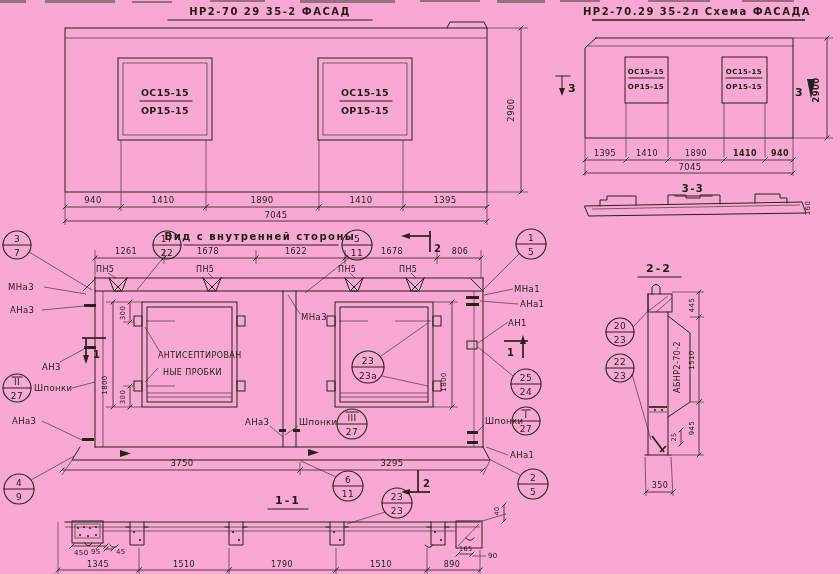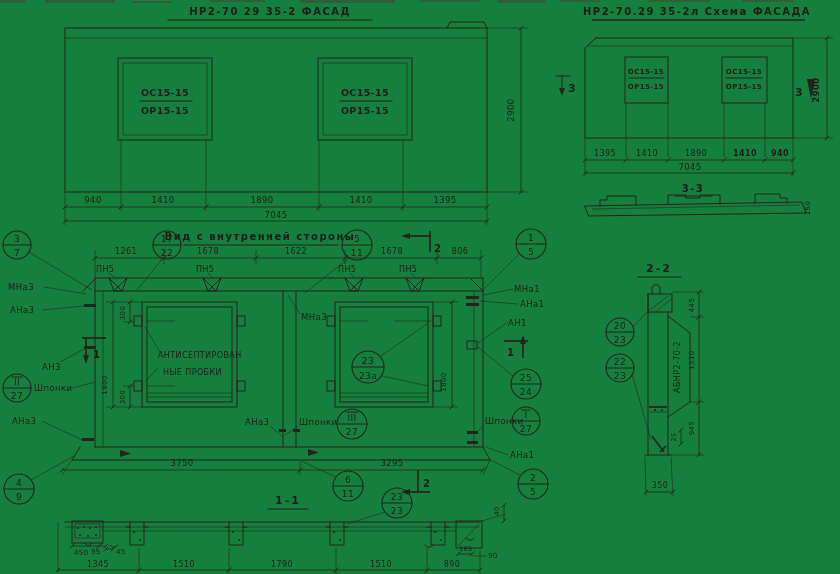--- a/index.html
+++ b/index.html
@@ -1,16 +1,16 @@
 <!DOCTYPE html>
 <html><head>
 <meta charset="utf-8">
 <style>
   html,body{margin:0;padding:0;background:#dedbd4;}
-  .sheet{width:840px;height:574px;background:#15803d;position:relative;overflow:hidden;}
+  .sheet{width:840px;height:574px;background:#f9a8d4;position:relative;overflow:hidden;}
   svg{display:block}
   svg text{font-family:"DejaVu Sans",sans-serif;fill:#1f1c18;letter-spacing:.4px;}
   .t6{font-size:6.5px}
   .t7{font-size:7px}
   .t8{font-size:8px}
   .t85{font-size:8.5px}
   .t9{font-size:9px}
   .t95{font-size:9.5px;font-weight:bold}
   .t10{font-size:10px;font-weight:bold;letter-spacing:1.5px}
   .t11{font-size:11px;font-weight:bold;letter-spacing:2px}

